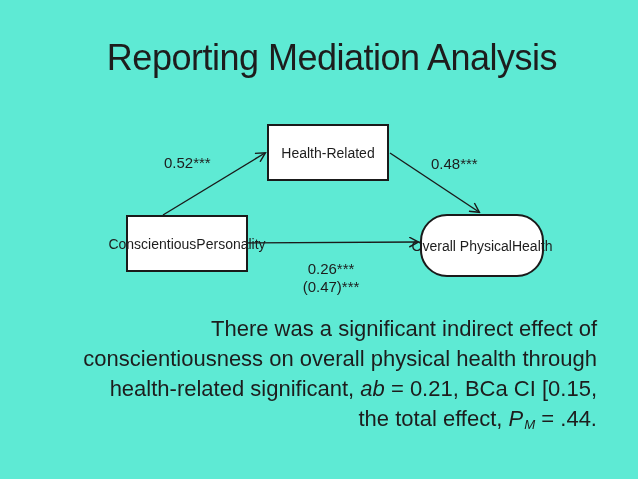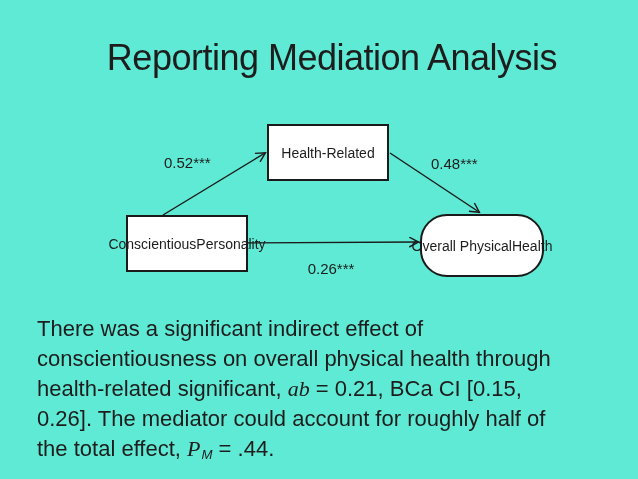--- a/index.html
+++ b/index.html
@@ -79,22 +79,22 @@
   }
   .body-paragraph {
     position: absolute;
     left: 37px;
     top: 314px;
     width: 560px;
     font-size: 22px;
     line-height: 30px;
     color: #1d1d1d;
   }
-  .body-line { white-space: nowrap; }
-  .italic { font-style: italic; font-family: Liberation Serif, serif; }
+  .body-line { white-space: nowrap; text-align: right; }
+  .italic { font-style: italic; }
   .subscript-italic {
     font-style: italic;
     font-size: 0.6em;
     position: relative;
     top: 0.24em;
     margin-left: 1px;
   }
 </style>
 </head>
 <body>
@@ -129,25 +129,25 @@
       <span>Overall Physical</span>
       <span>Health</span>
     </div>
 
     <div class="coef" id="coef-a">0.52***</div>
 
     <div class="coef" id="coef-b">0.48***</div>
 
     <div class="coef" id="coef-c">
       <div>0.26***</div>
+      <div>(0.47)***</div>
     </div>
 
   </div>
 
   <div class="body-paragraph">
       <div class="body-line"><span>There was a significant indirect effect of</span></div>
       <div class="body-line"><span>conscientiousness on overall physical health through</span></div>
       <div class="body-line"><span>health-related significant, </span><span class="italic">ab</span><span> = 0.21, BCa CI [0.15,</span></div>
-      <div class="body-line"><span>0.26]. The mediator could account for roughly half of</span></div>
       <div class="body-line"><span>the total effect, </span><span class="italic">P</span><span class="subscript-italic">M</span><span> = .44.</span></div>
     </div>
 
 </div>
 
 </body></html>

